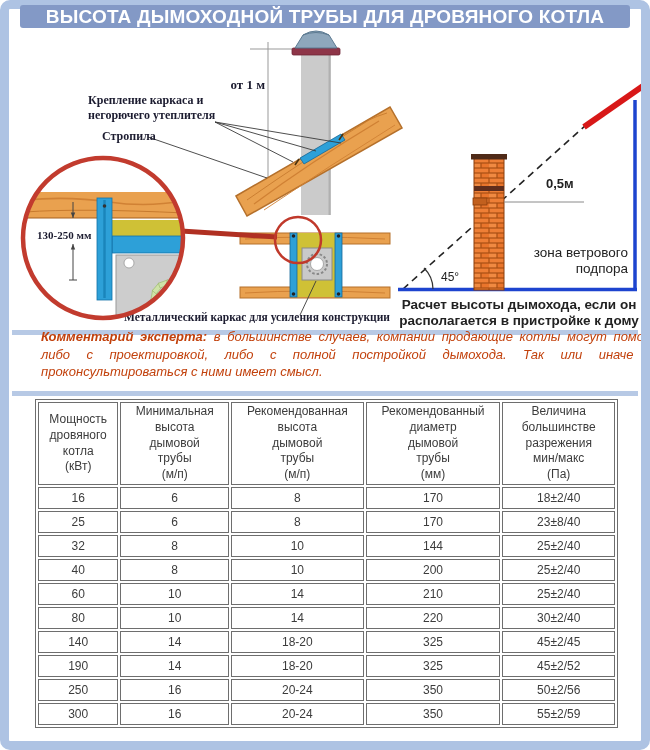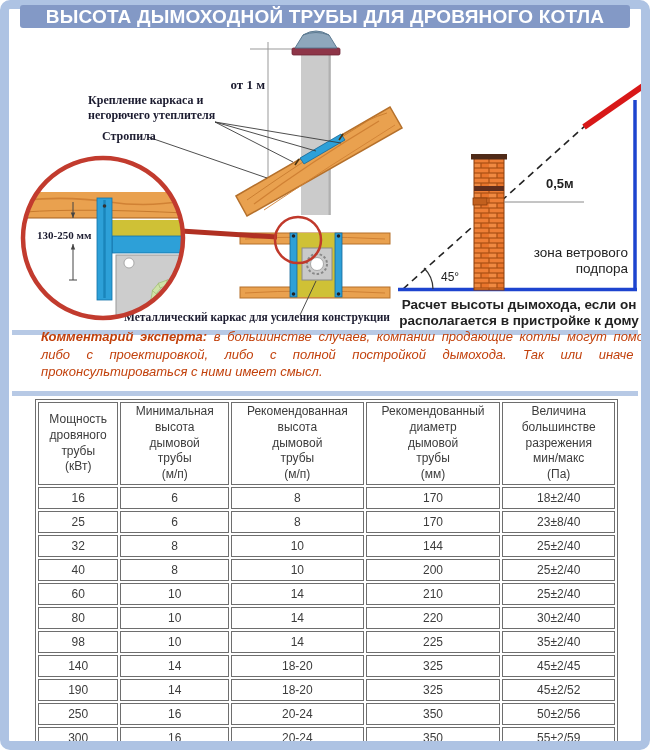--- a/index.html
+++ b/index.html
@@ -204,21 +204,21 @@
         <col class="c1">
           <col class="c2">
           <col class="c3">
           <col class="c4">
           <col class="c5">
       </colgroup>
       <thead>
           <tr id="thead-row">
             <th>Мощность
 дровяного
-трубы
+котла
 (кВт)</th>
             <th>Минимальная
 высота
 дымовой
 трубы
 (м/п)</th>
             <th>Рекомендованная
 высота
 дымовой
 трубы
@@ -272,27 +272,20 @@
             <td>25±2/40</td>
           </tr>
           <tr>
             <td>80</td>
             <td>10</td>
             <td>14</td>
             <td>220</td>
             <td>30±2/40</td>
           </tr>
           <tr>
-            <td>98</td>
-            <td>10</td>
-            <td>14</td>
-            <td>225</td>
-            <td>35±2/40</td>
-          </tr>
-          <tr>
             <td>140</td>
             <td>14</td>
             <td>18-20</td>
             <td>325</td>
             <td>45±2/45</td>
           </tr>
           <tr>
             <td>190</td>
             <td>14</td>
             <td>18-20</td>

